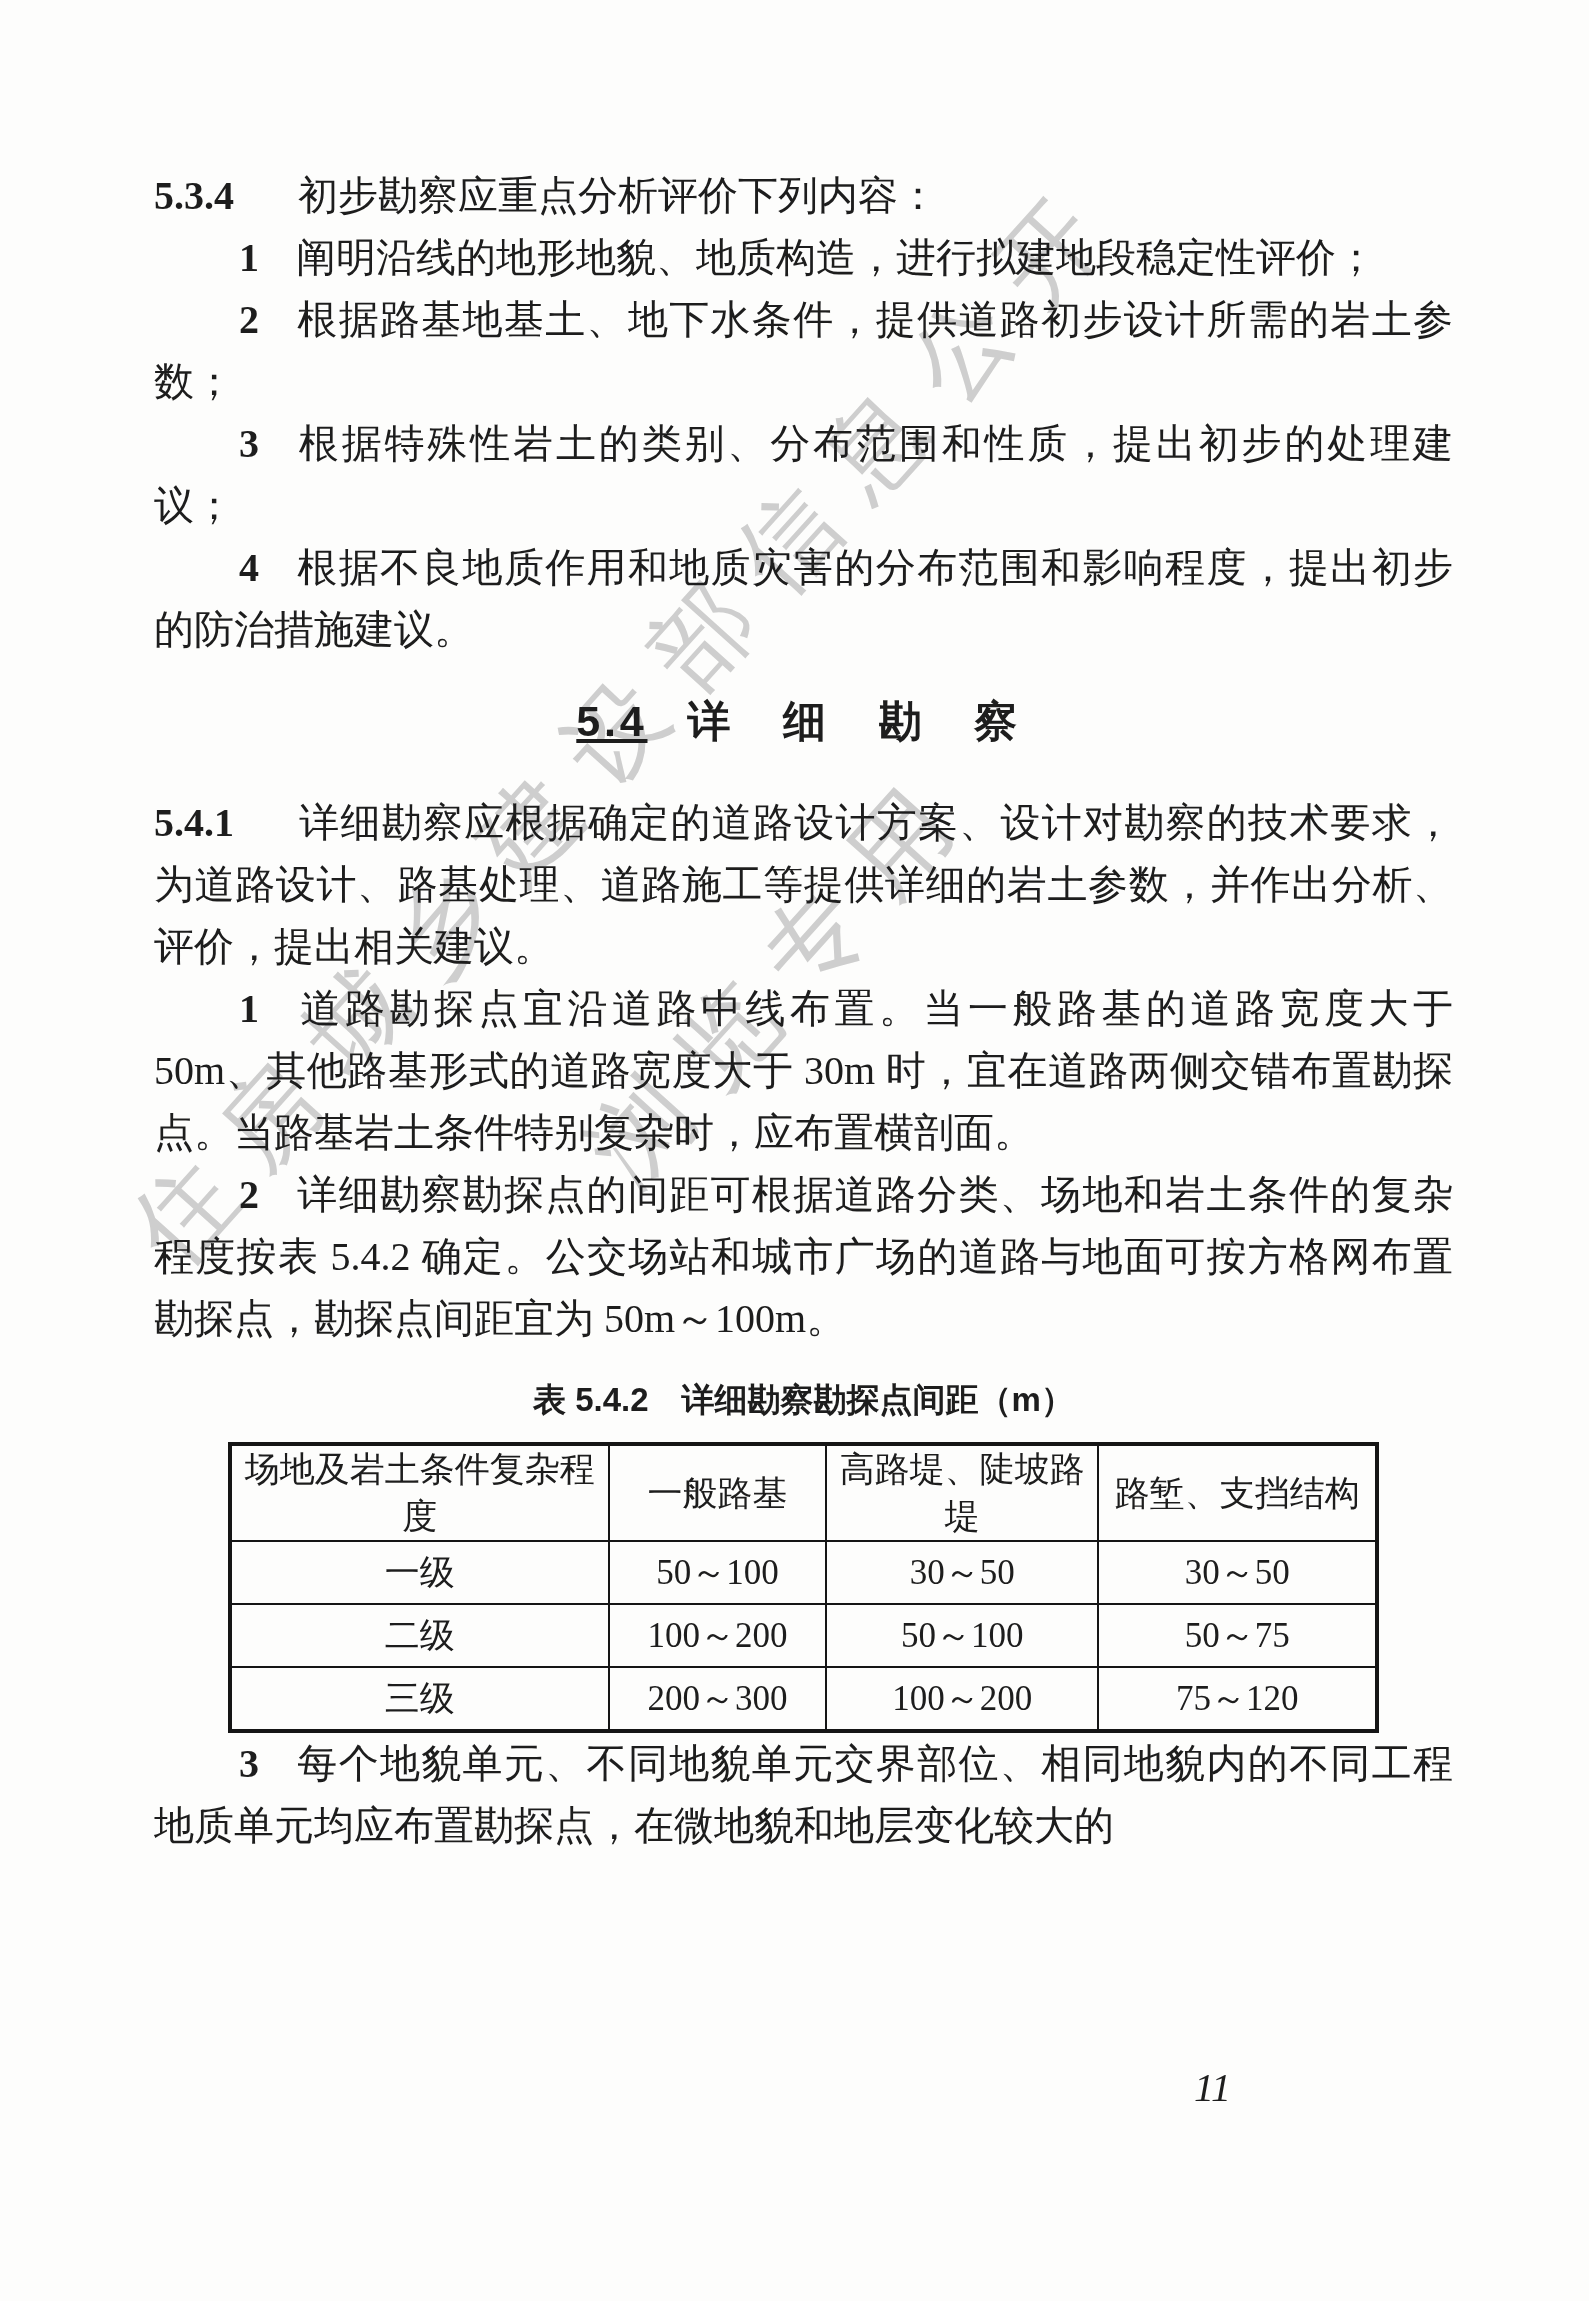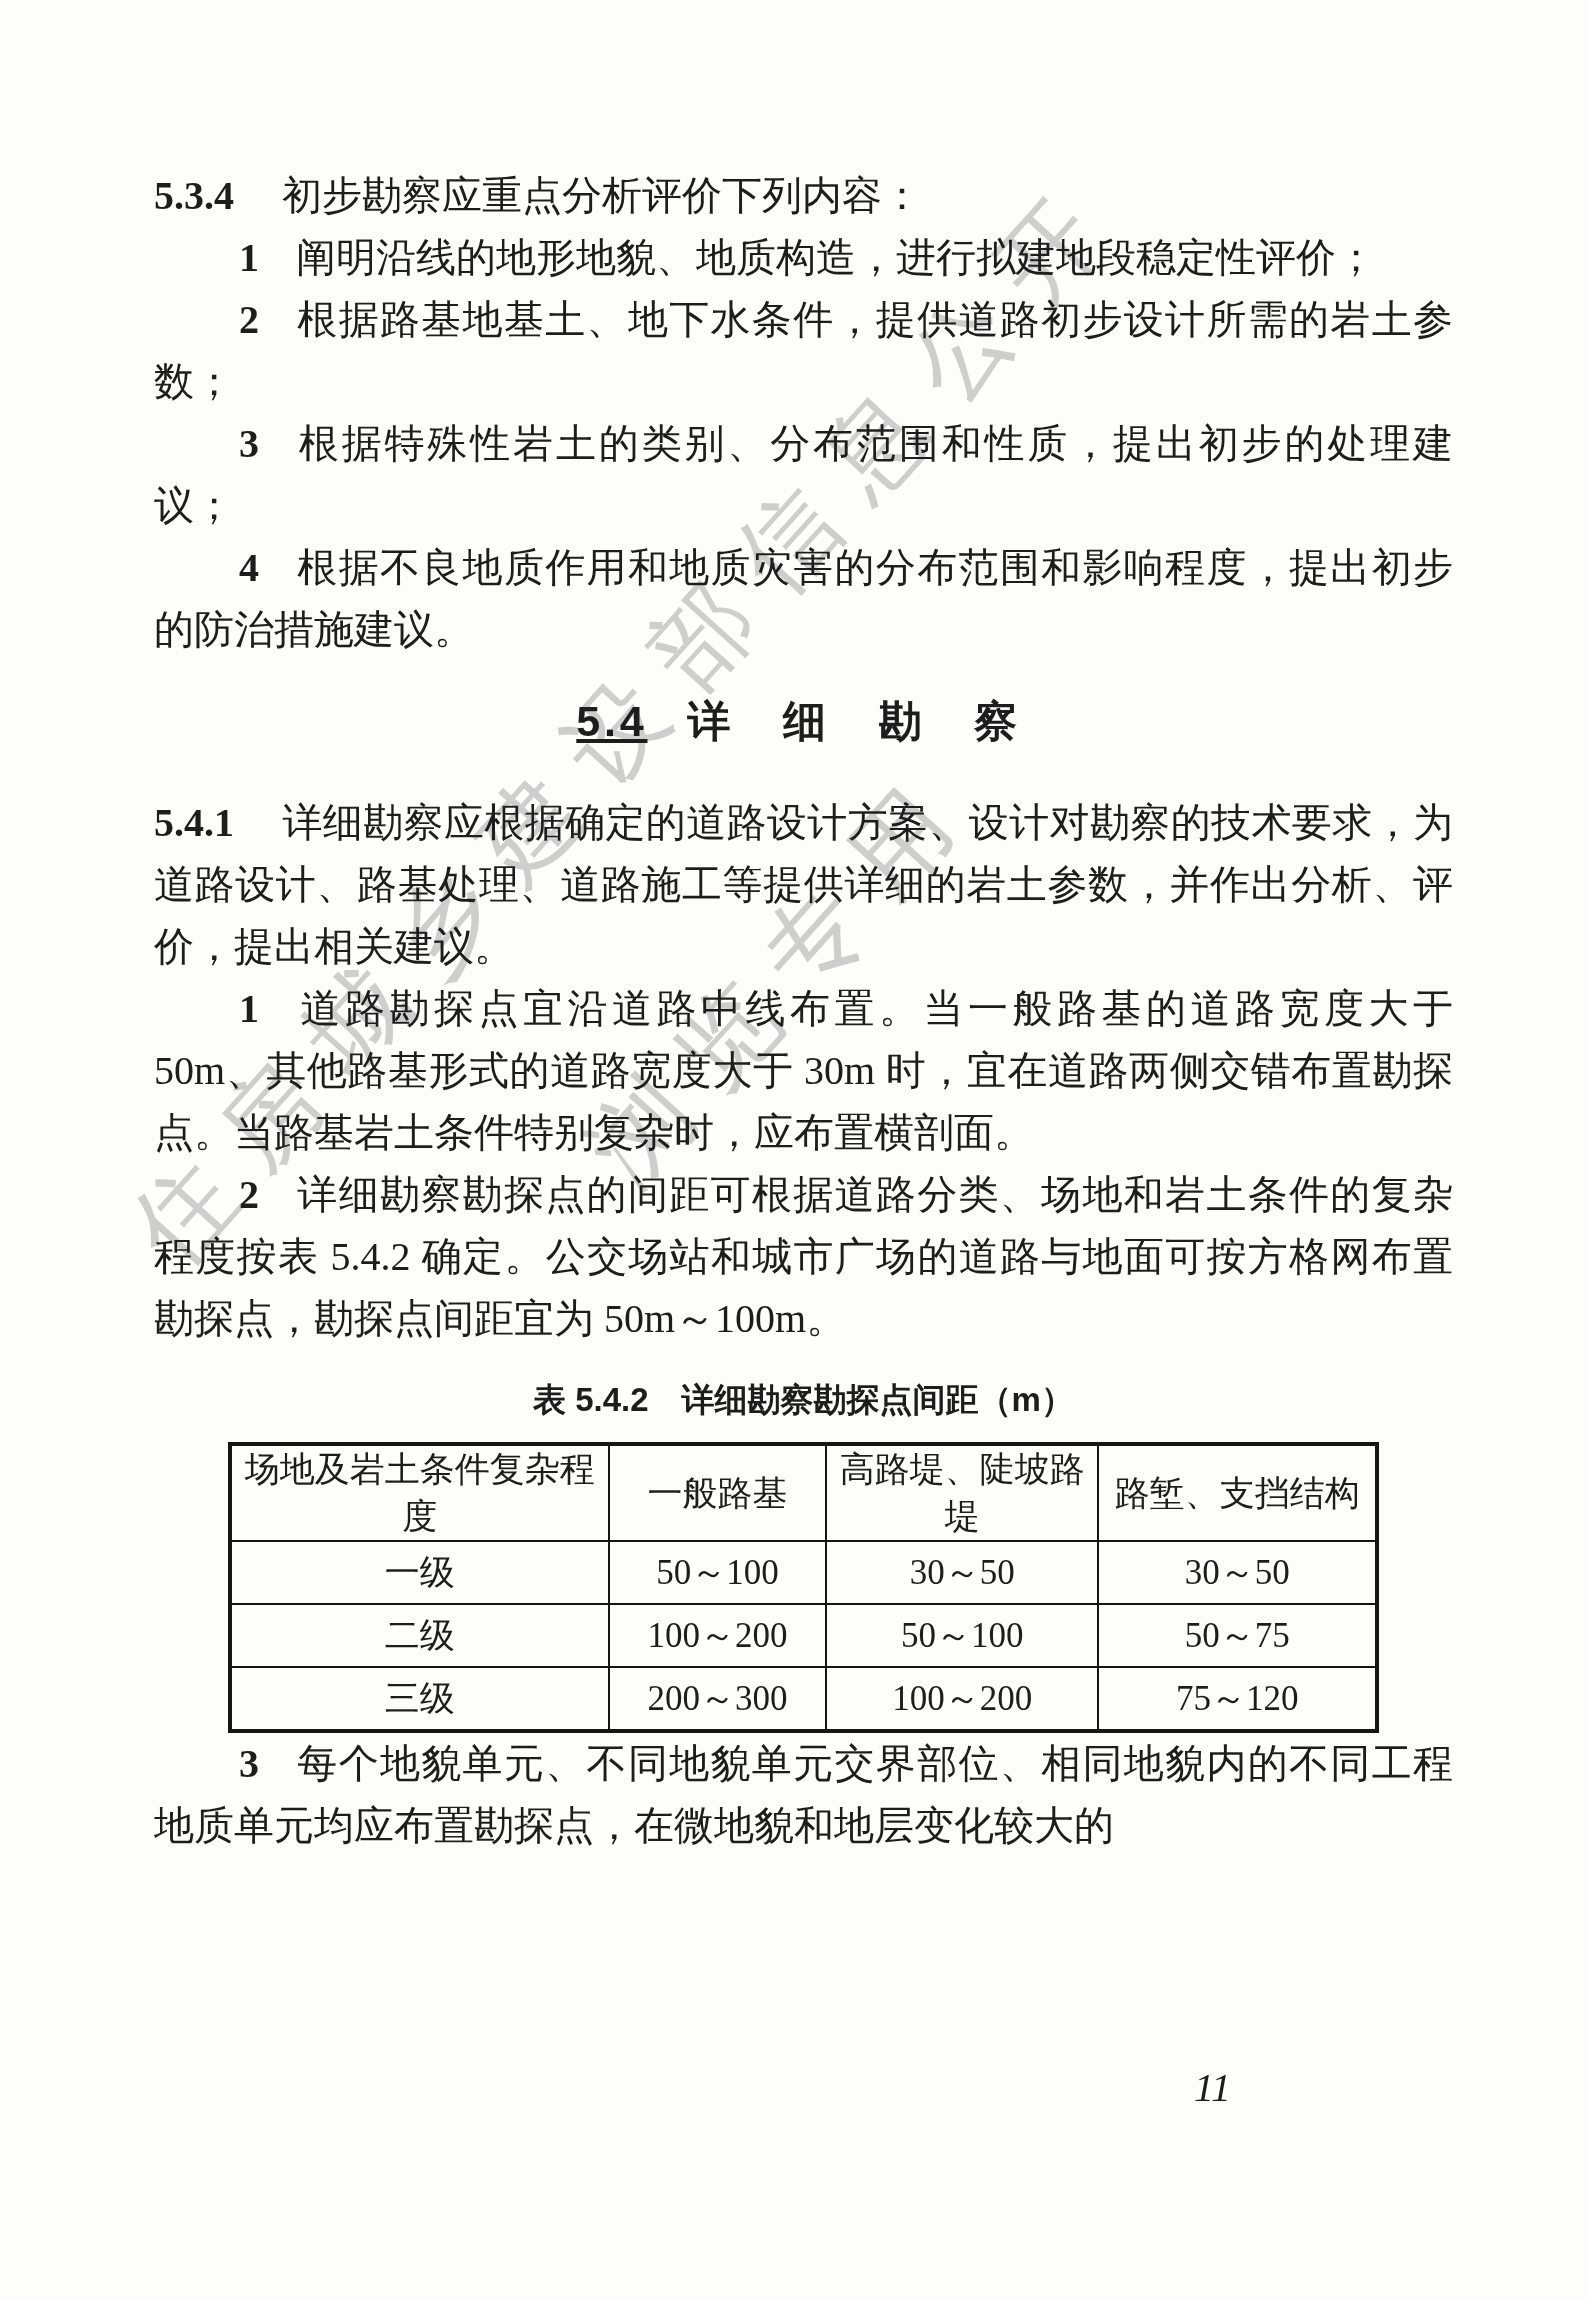--- a/index.html
+++ b/index.html
@@ -34,21 +34,21 @@
     width:1299px;
   }
   .para {
     margin:0;
     font-size:40px;
     line-height:62px;
     text-align:justify;
     text-justify:inter-ideograph;
   }
   .para.item { text-indent:85px; }
-  .clause-num { font-weight:bold; margin-right:48px; }
+  .clause-num { font-weight:bold; margin-right:64px; }
   .item-num   { font-weight:bold; margin-right:37px; }
 
   .section-heading {
     margin:31px 0 38px 0;
     text-align:center;
     font-family:"Liberation Sans","DejaVu Sans",sans-serif;
     font-weight:bold;
     font-size:43px;
     line-height:58px;
   }

